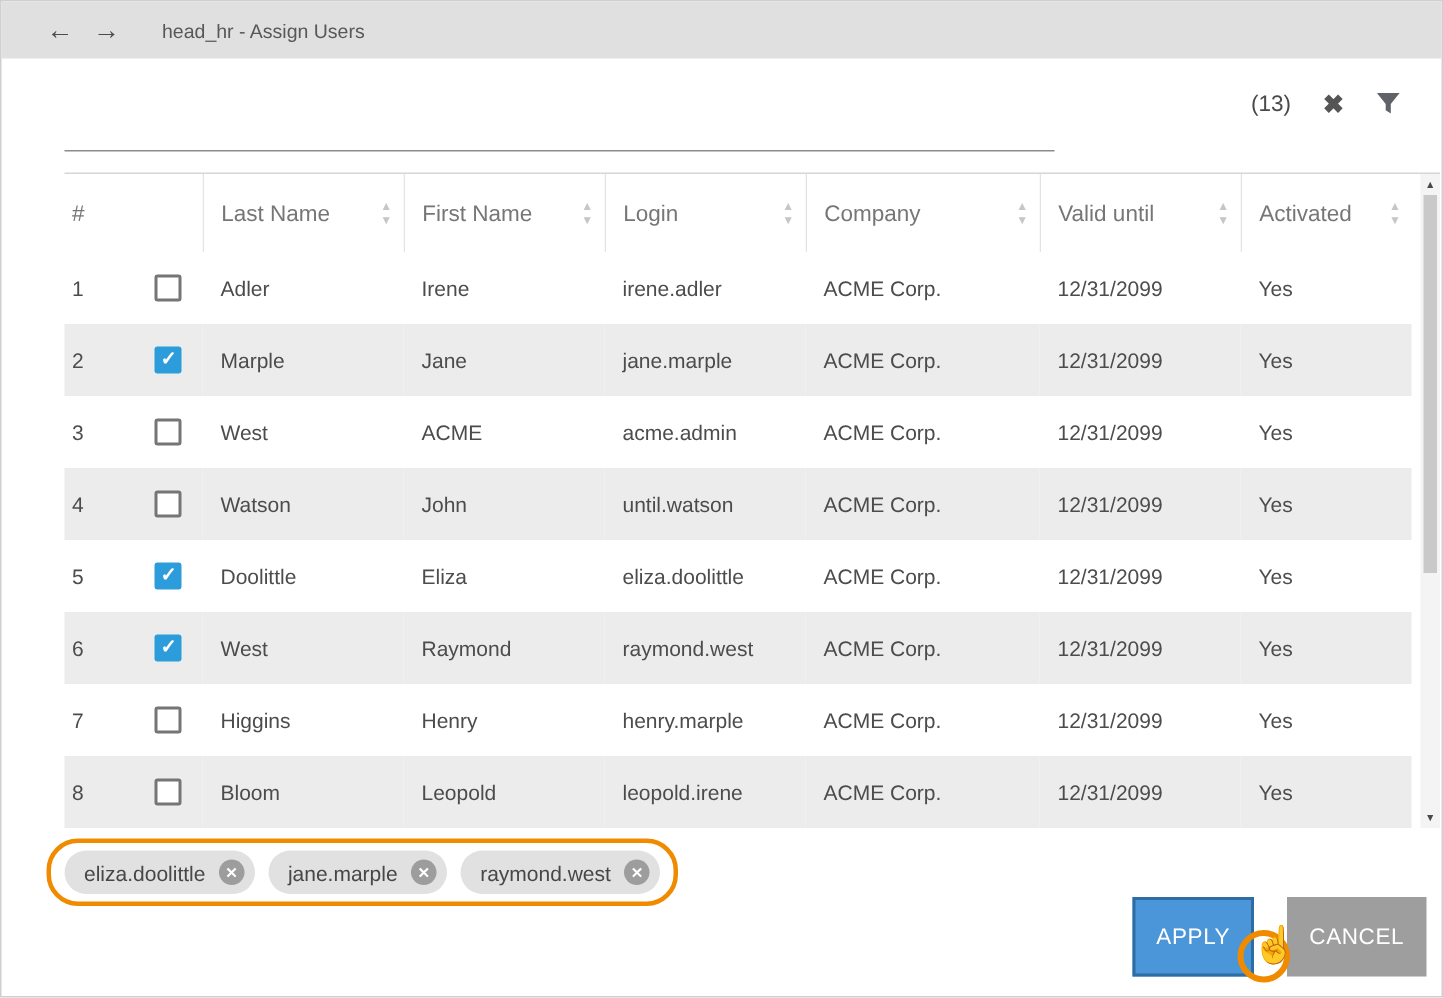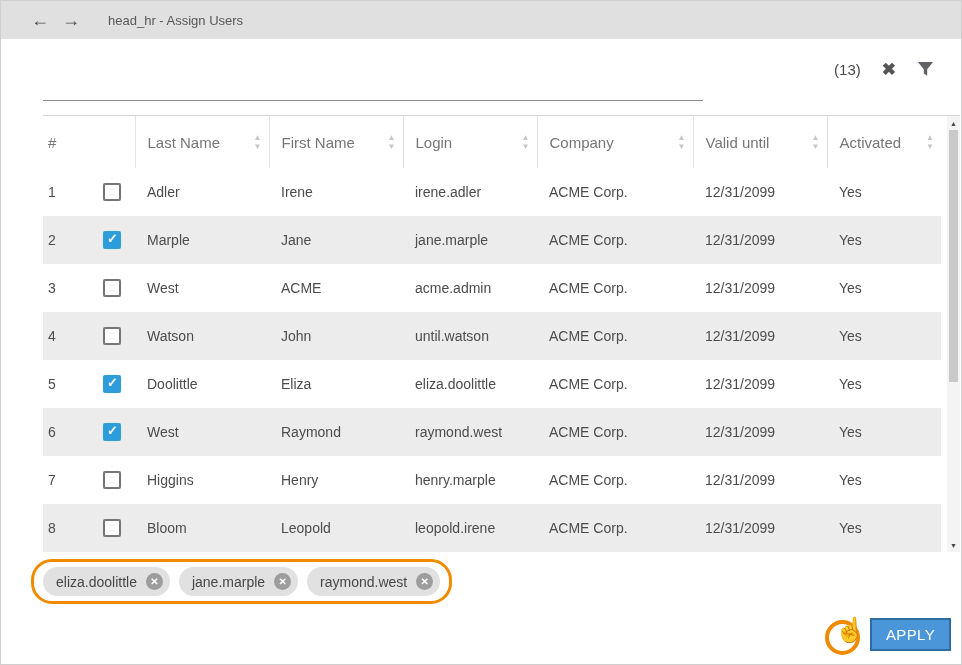--- a/index.html
+++ b/index.html
@@ -75,21 +75,21 @@
     border-radius:15px; height:29px; padding:0 7px 0 13px; font-size:14px; color:#474747;
   }
   .chip-remove {
     width:17px; height:17px; border-radius:50%; background:#9d9d9d; color:#fff;
     font-size:10px; font-weight:700; display:flex; align-items:center; justify-content:center; cursor:pointer;
   }
 
   
   .footer { position:absolute; right:10px; bottom:13px; display:flex; gap:8px; }
   .btn {
-    height:33px; border:none; color:#fff; font-size:15px; font-family:inherit;
+    height:53px; border:none; color:#fff; font-size:15px; font-family:inherit;
     letter-spacing:.4px; cursor:pointer;margin-left:14px;
   }
   .btn-apply { background:var(--apply-blue,#4a96d9); width:81px; border:2px solid #2e6da4; }
   .btn-cancel { background:var(--cancel-gray,#9e9e9e); width:93px; }
 
   
   .cursor-ring {
     position:absolute; left:824px; top:619px; width:35px; height:35px;
     border:4px solid var(--highlight-orange,#f08b00); border-radius:50%; z-index:6; pointer-events:none;
   }
@@ -310,19 +310,20 @@
       <span class="chip-remove">✕</span>
     </div>
     <div class="chip">
       <span>raymond.west</span>
       <span class="chip-remove">✕</span>
     </div>
   </div>
 
   <div class="footer">
     <button class="btn btn-apply">APPLY</button>
+    <button class="btn btn-cancel">CANCEL</button>
   </div>
 
   <div class="cursor-ring">
     <span class="cursor-hand">☝</span>
   </div>
 
 </div>
 
 </body></html>

